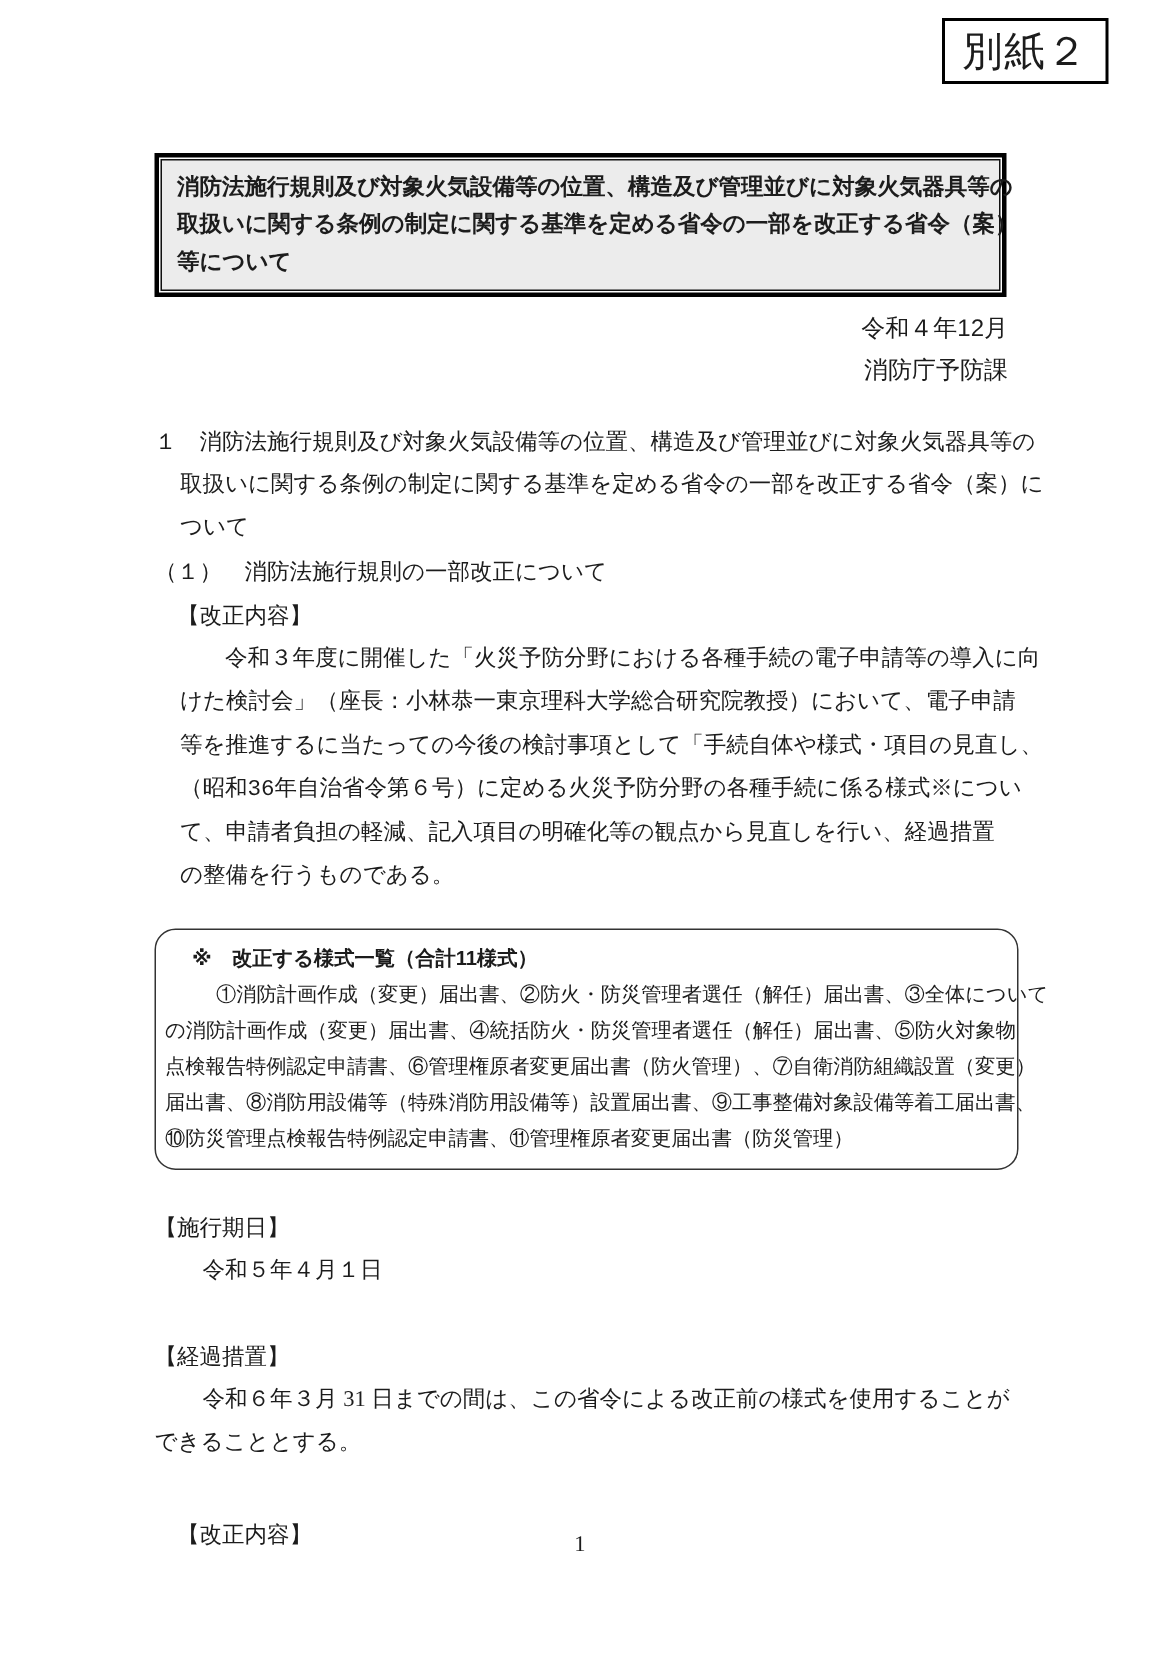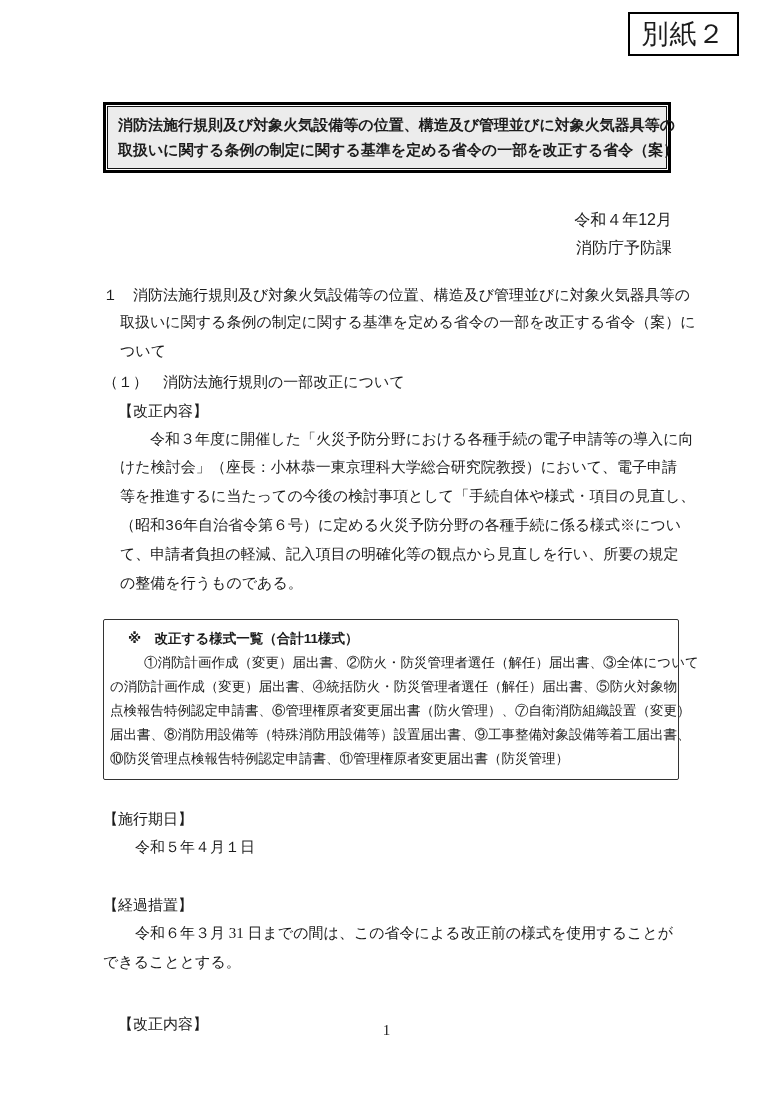--- a/index.html
+++ b/index.html
@@ -52,21 +52,21 @@
   .ind1{margin-left:17px;font-family:Liberation Mono, monospace;}
   .ind2{margin-left:32px;}
   .ind3{margin-left:47px;}
   .ind-small{margin-left:15px;}
   
   .note-box{
     margin-top:20px;
     margin-left:0px;
     width:566px;
     border:1.5px solid #333;
-    border-radius:2px;
+    border-radius:14px;
     padding:7px 4px 8px 4px;
     font-size:13.5px;
     line-height:24px;
     background:#fff;
   }
   .note-title{margin-left:20px;font-weight:bold;font-size:13.5px;}
   .note-line-first{margin-left:36px;}
   .note-line{margin-left:2px;}
   .mt-sihan{margin-top:24px;}
   .mt-keika{margin-top:28px;}
@@ -82,20 +82,21 @@
 <div class="page">
 
   <div class="besshi gothic">
     <span>別紙２</span>
   </div>
 
   <div class="title-box">
     <div class="title-box-inner gothic">
       <div class="line">消防法施行規則及び対象火気設備等の位置、構造及び管理並びに対象火気器具等の</div>
       <div class="line">取扱いに関する条例の制定に関する基準を定める省令の一部を改正する省令（案）</div>
+      <div class="line">等について</div>
     </div>
   </div>
 
   <div class="date-block gothic">
     <div>令和４年12月</div>
     <div>消防庁予防課</div>
   </div>
 
   <div class="body-flow">
 
@@ -106,21 +107,21 @@
     </div>
 
     <div class="line gothic">（１）　消防法施行規則の一部改正について</div>
     <div class="line gothic ind-small">【改正内容】</div>
 
     <div>
       <div class="line ind3">令和３年度に開催した「火災予防分野における各種手続の電子申請等の導入に向</div>
       <div class="line ind1">けた検討会」（座長：小林恭一東京理科大学総合研究院教授）において、電子申請</div>
       <div class="line ind1">等を推進するに当たっての今後の検討事項として「手続自体や様式・項目の見直し、</div>
       <div class="line ind1">（昭和36年自治省令第６号）に定める火災予防分野の各種手続に係る様式※につい</div>
-      <div class="line ind1">て、申請者負担の軽減、記入項目の明確化等の観点から見直しを行い、所要の規定</div>
+      <div class="line ind1">て、申請者負担の軽減、記入項目の明確化等の観点から見直しを行い、経過措置</div>
       <div class="line ind1">の整備を行うものである。</div>
     </div>
 
     <div class="note-box">
       <div class="line note-title gothic">※　改正する様式一覧（合計11様式）</div>
       <div class="line note-line-first">①消防計画作成（変更）届出書、②防火・防災管理者選任（解任）届出書、③全体について</div>
       <div class="line note-line">の消防計画作成（変更）届出書、④統括防火・防災管理者選任（解任）届出書、⑤防火対象物</div>
       <div class="line note-line">点検報告特例認定申請書、⑥管理権原者変更届出書（防火管理）、⑦自衛消防組織設置（変更）</div>
       <div class="line note-line">届出書、⑧消防用設備等（特殊消防用設備等）設置届出書、⑨工事整備対象設備等着工届出書、</div>
       <div class="line note-line">⑩防災管理点検報告特例認定申請書、⑪管理権原者変更届出書（防災管理）</div>

